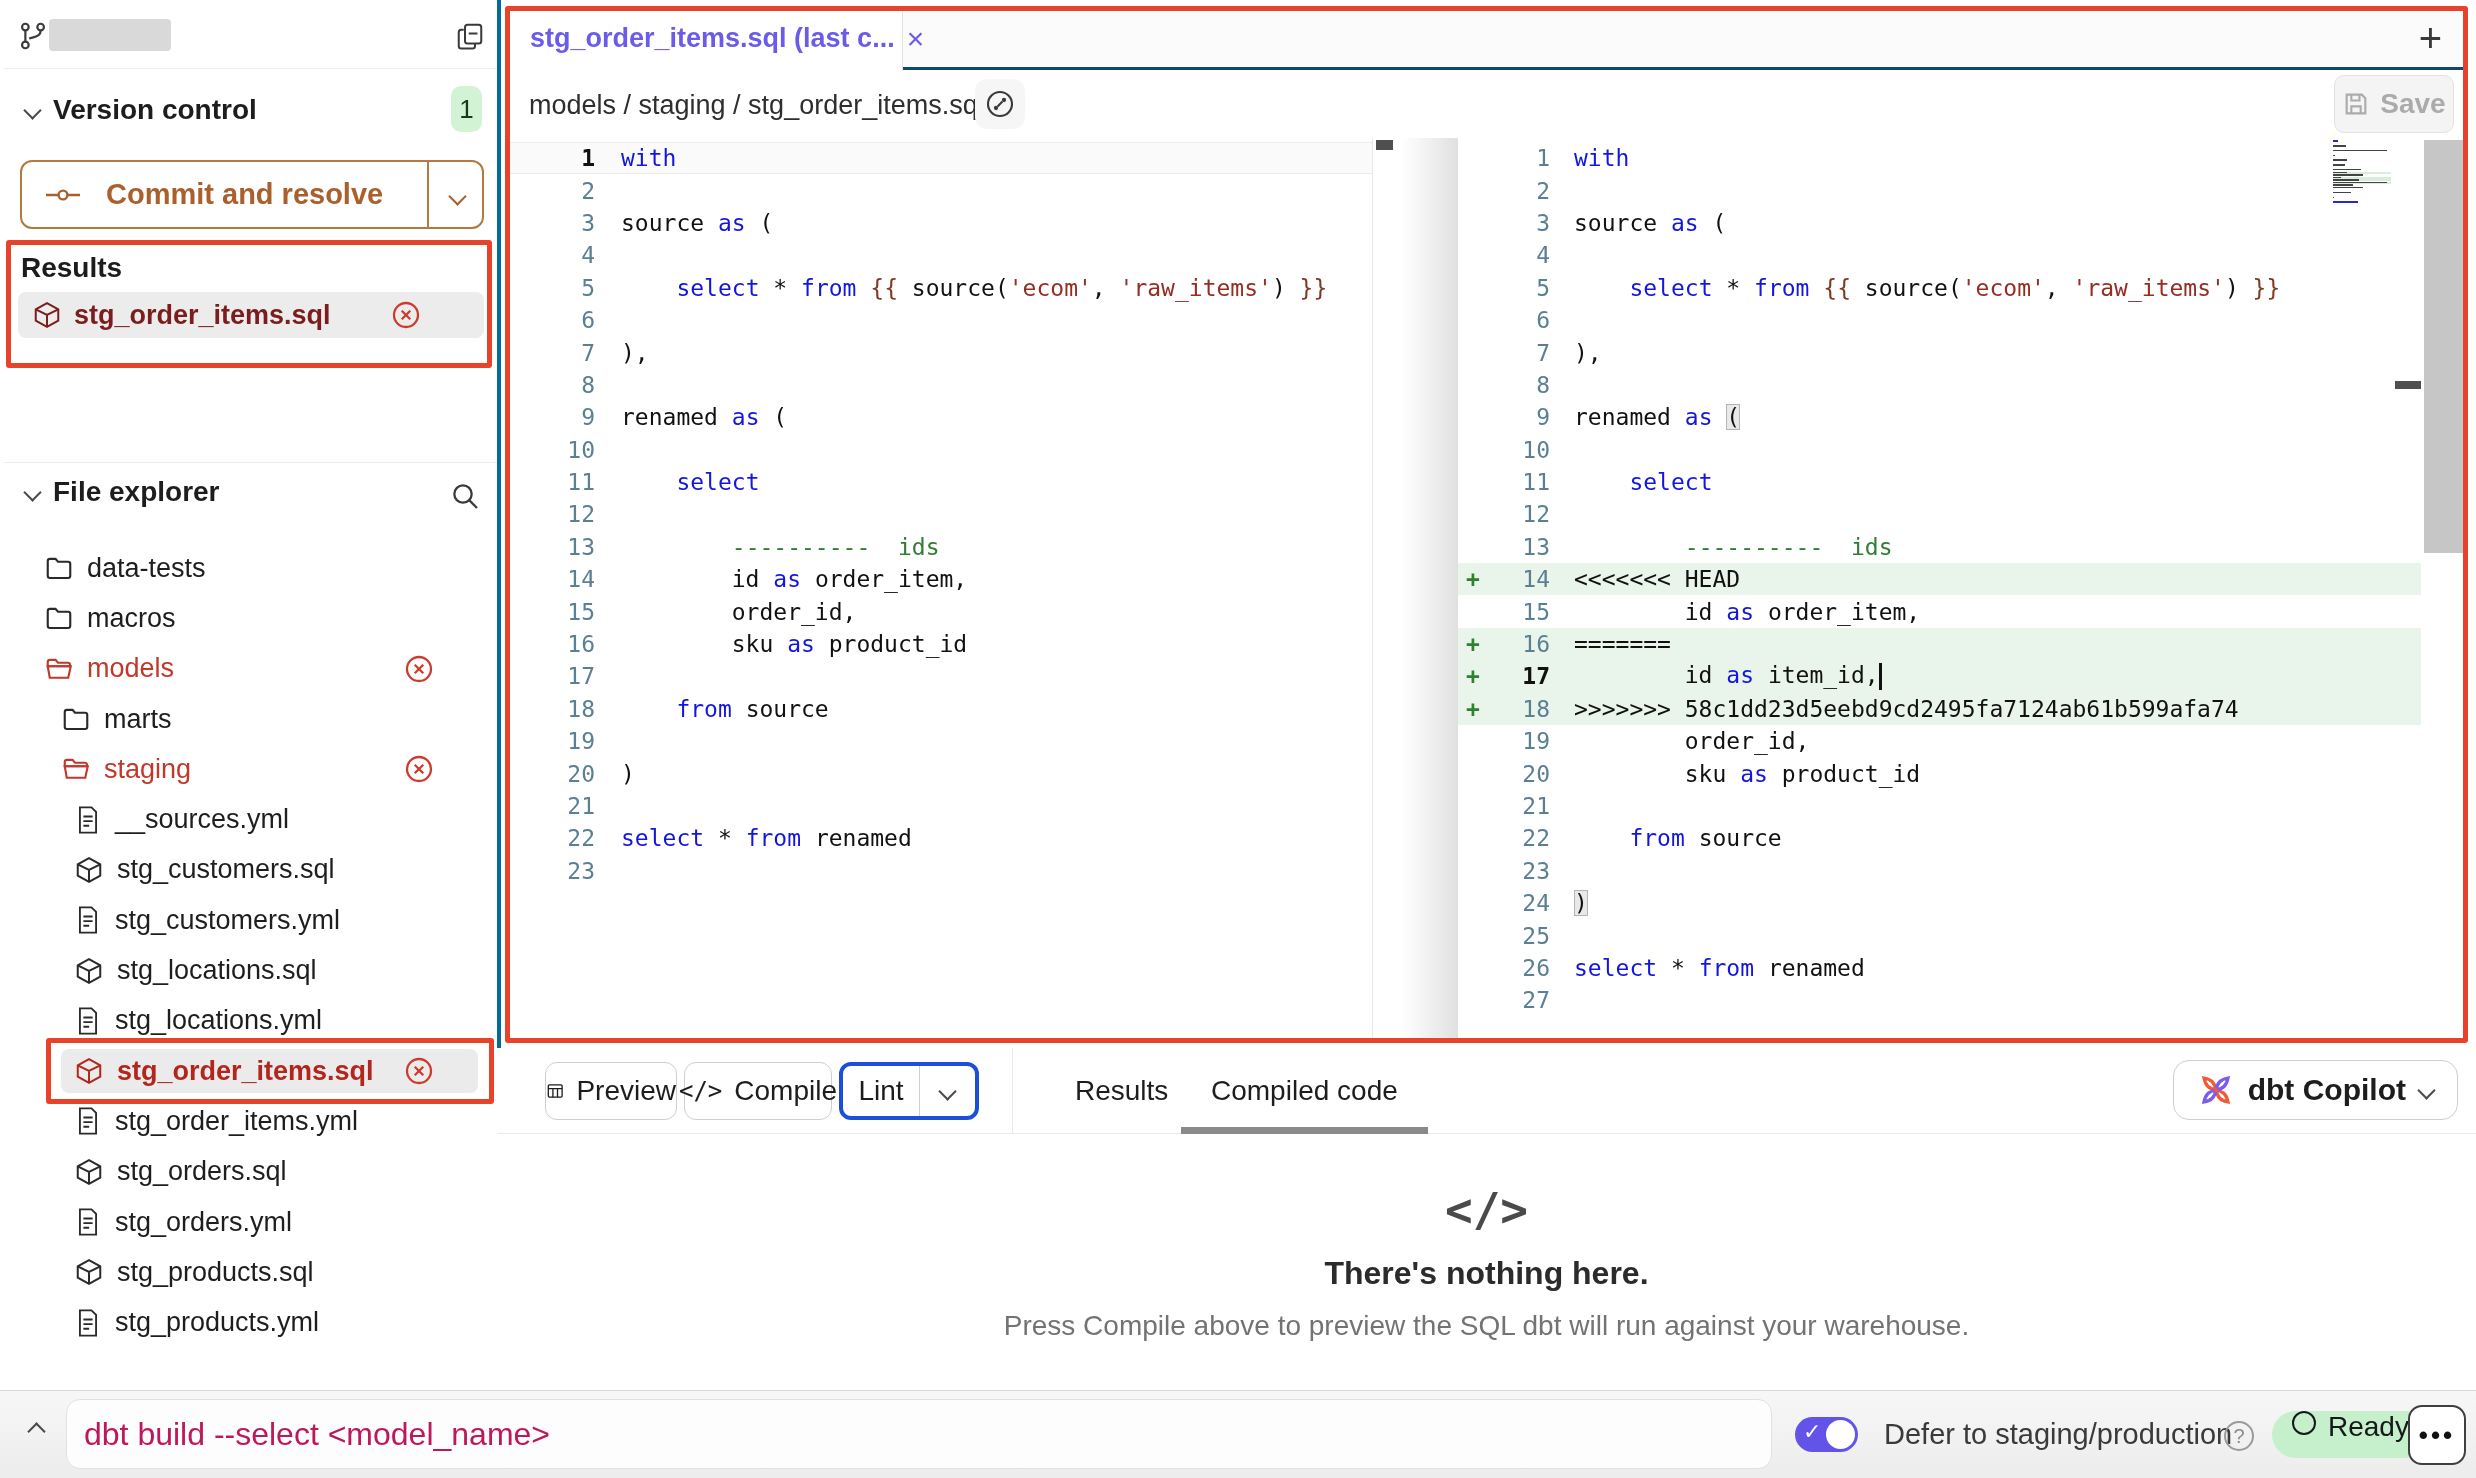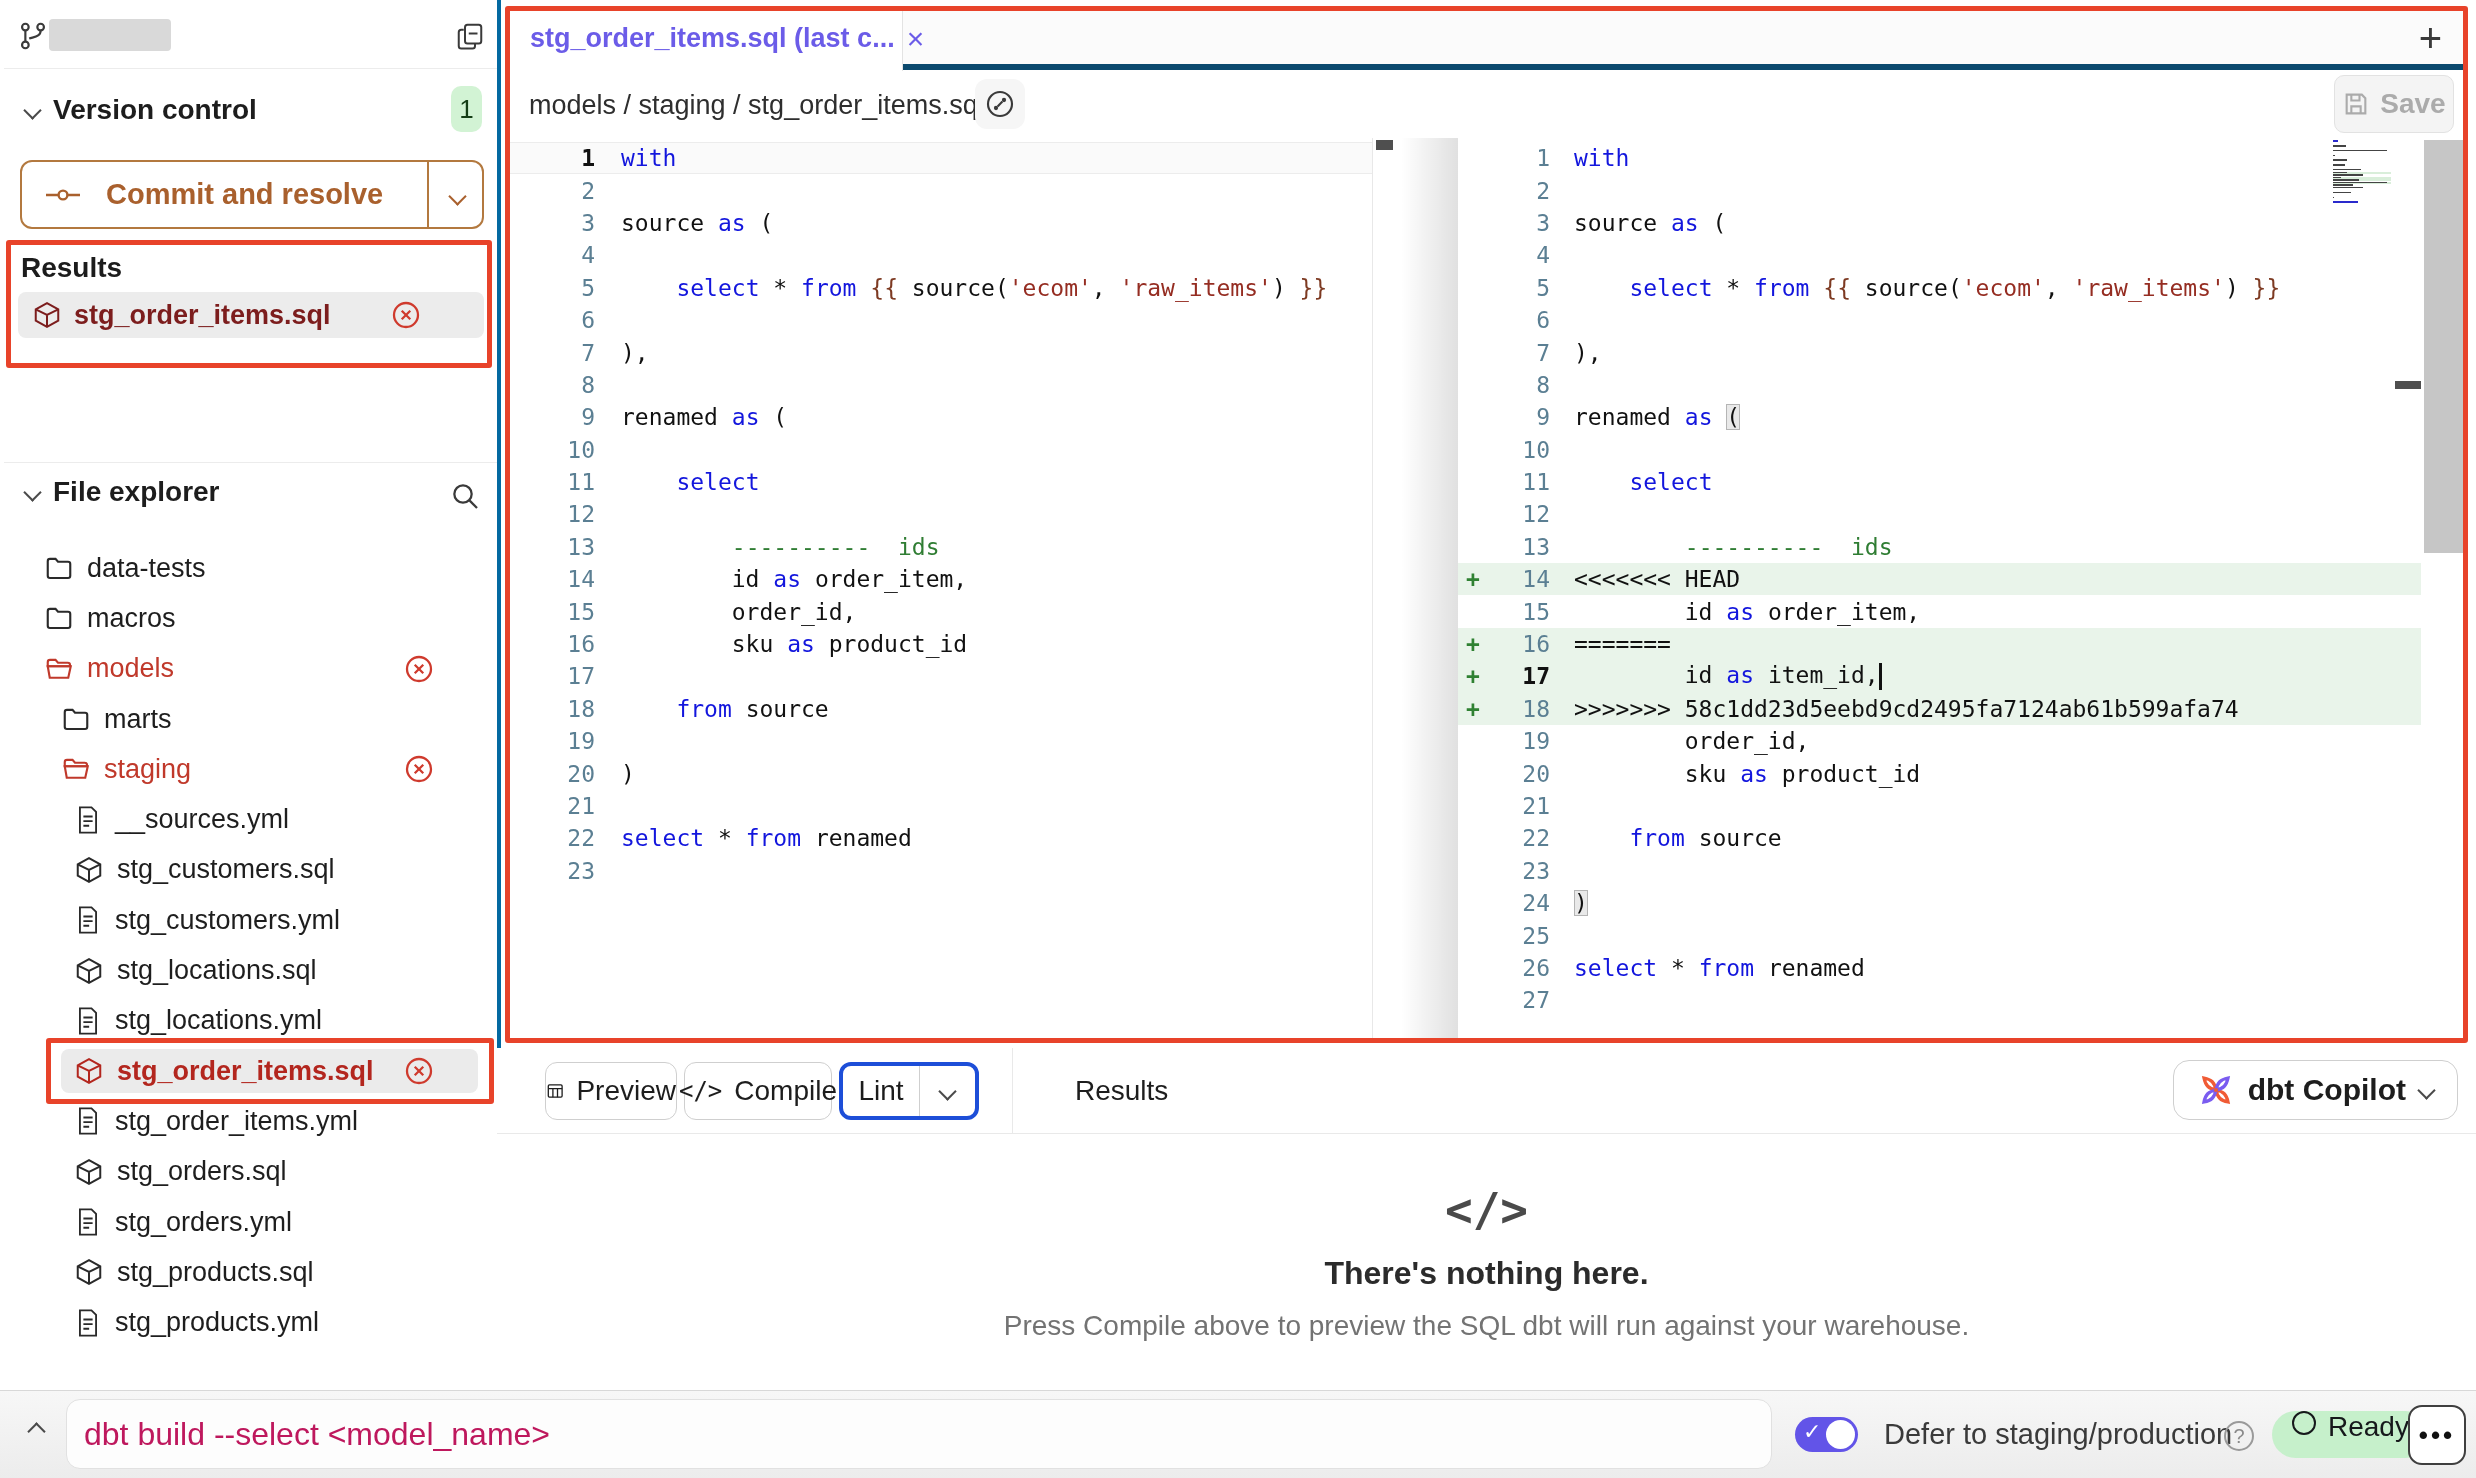--- a/index.html
+++ b/index.html
@@ -43,21 +43,21 @@
   .xcirc { position:absolute; right:62px; top:50%; transform:translateY(-50%); z-index:1; }
 
   
   .ann { position:absolute; border:5px solid #e8432a; border-radius:3px; pointer-events:none; z-index:50; }
   #ann-changes { left:6px; top:240px; width:486px; height:128px; }
   #ann-file { left:46px; top:1038px; width:448px; height:66px; }
   #ann-editor { left:505px; top:6px; width:1963px; height:1037px; }
 
   
   #editor { position:absolute; left:505px; top:6px; width:1963px; height:1037px; background:#fff; }
-  #tabbar { position:relative; width:100%; height:64px; background:#fbfbfb; border-bottom:6px solid #0c4a6e; }
+  #tabbar { position:relative; width:100%; height:64px; background:#fbfbfb; border-bottom:3px solid #0c4a6e; }
   #tab-active { position:absolute; left:2px; top:0; width:396px; height:65px; background:#fff; border-left:1px solid #e3e3e3; border-right:1px solid #e3e3e3; display:flex; align-items:center; cursor:pointer; z-index:2; }
   #tab-active .tlabel { font-size:27px; font-weight:600; color:#6b5ce8; margin-left:22px; white-space:nowrap; }
   #tab-close { margin-left:12px; font-size:30px; color:#6b5ce8; cursor:pointer; line-height:1; }
   #tab-plus { position:absolute; right:26px; top:12px; font-size:40px; font-weight:300; color:#3a3a3a; cursor:pointer; line-height:1; }
   #crumb-row { position:relative; width:100%; height:68px; background:#fff; }
   #breadcrumb { position:absolute; left:24px; top:20px; font-size:27px; color:#2e2e2e; }
   #lineage-btn { position:absolute; left:470px; top:9px; width:50px; height:50px; background:#f6f6f6; border-radius:12px; display:flex; align-items:center; justify-content:center; cursor:pointer; }
   #save-btn { position:absolute; right:14px; top:5px; width:120px; height:58px; background:#f4f4f4; border:1px solid #e2e2e2; border-radius:10px; display:flex; align-items:center; justify-content:center; gap:10px; color:#ababab; font-size:28px; font-weight:600; cursor:default; }
 
   #code-row { position:absolute; left:0; top:132px; width:100%; height:905px; display:flex; }
@@ -516,20 +516,21 @@
         <span>Compile</span>
       </div>
       <div id="lint-group">
         <div id="lint-main">Lint</div>
         <div id="lint-chev">
             <span class="chev down"></span>
           </div>
       </div>
       <div id="bp-vdiv"></div>
       <div class="bp-tab" id="tab-results">Results</div>
+      <div class="bp-tab" id="tab-compiled">Compiled code</div>
       <div id="copilot-btn">
         <svg width="36" height="36" viewBox="0 0 24 24" fill="none" stroke-width="2.2">
           <path d="M4 4c5 1 7 3 8 8-5-1-7-3-8-8zM20 20c-5-1-7-3-8-8 5 1 7 3 8 8z" stroke="#f05b35"></path>
           <path d="M20 4c-1 5-3 7-8 8 1-5 3-7 8-8zM4 20c1-5 3-7 8-8-1 5-3 7-8 8z" stroke="#7a5cf0"></path>
           <circle cx="12" cy="12" r="1.4" fill="#f05b35" stroke="none"></circle>
         </svg>
         <span>dbt Copilot</span>
         <span class="chev down"></span>
       </div>
     </div>

